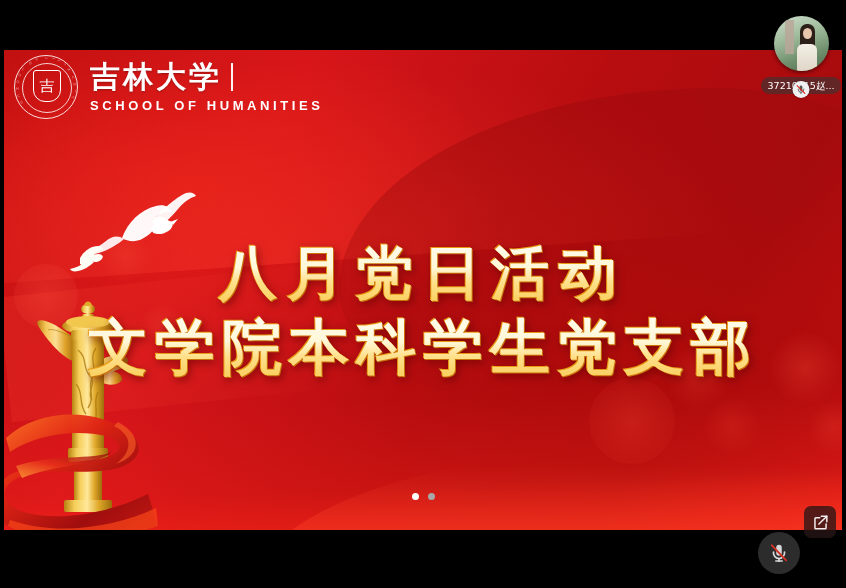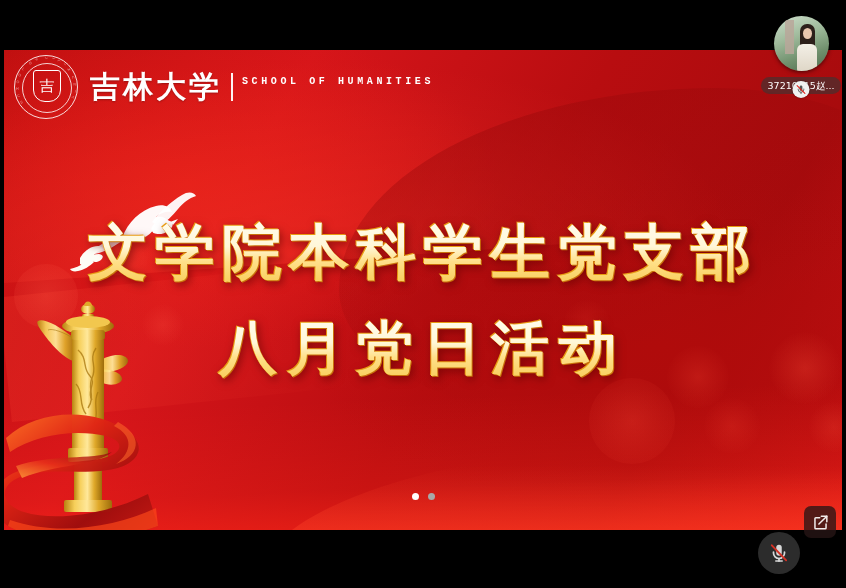--- a/index.html
+++ b/index.html
@@ -130,21 +130,21 @@
   #seal .ring-text span {
     position: absolute;
     left: 50%;
     top: 50%;
     transform-origin: 0 0;
     white-space: nowrap;
   }
 
   #wordmark {
     display: flex;
-    flex-direction: row;
+    flex-direction: column;
     justify-content: center;
   }
   #wordmark-cn {
     display: flex;
     align-items: center;
     color: #ffffff;
     font-size: 30px;
     font-weight: bold;
     letter-spacing: 3px;
     line-height: 1.05;
@@ -155,24 +155,24 @@
     display: inline-block;
     width: 2px;
     height: 28px;
     background: #ffffff;
     margin: 0 9px;
     opacity: 0.95;
   }
   #wordmark-en {
     margin-top: 5px;
     color: #ffffff;
-    font-size: 10px;
+    font-size: 13px;
     font-weight: bold;
     letter-spacing: 3.6px;
-    font-family: Liberation Mono, monospace;
+    font-family: Liberation Sans, sans-serif;
   }
 
   
   #doves { position: absolute; left: 62px; top: 130px; width: 135px; height: 105px; }
 
   
   #huabiao { position: absolute; left: -6px; bottom: -8px; width: 195px; height: 250px; }
 
   
   #title-block {
@@ -452,22 +452,22 @@
       <rect x="76" y="174" width="28" height="38" fill="url(#goldG)"></rect>
       <rect x="66" y="212" width="48" height="12" rx="2" fill="url(#goldG)"></rect>
 
       <path d="M8 150 C40 120 96 120 128 142 C152 158 140 178 110 182 C76 187 40 178 16 192 C0 202 6 218 26 224 C58 234 110 226 150 206 L160 238 C112 256 44 258 10 238 C-12 224 -10 196 18 184 C46 172 92 176 112 168 C126 162 124 152 108 148 C78 141 38 146 12 164 Z" fill="url(#ribbonG)" opacity="0.97"></path>
       <path d="M18 178 C52 166 96 172 114 164 C98 178 58 176 24 190 Z" fill="url(#ribbonG2)" opacity="0.8"></path>
       <path d="M12 232 C58 248 116 240 158 220 L160 238 C112 256 44 258 10 238 Z" fill="#ff4a1a" opacity="0.65"></path>
       <path d="M120 134 C146 148 142 168 118 176 C134 164 136 148 116 138 Z" fill="#ff6a2a" opacity="0.55"></path>
     </svg>
 
     <div id="title-block">
+      <div id="title-line-2" class="title-line">八月党日活动</div>
       <div id="title-line-1" class="title-line">文学院本科学生党支部</div>
-      <div id="title-line-2" class="title-line">八月党日活动</div>
     </div>
 
     <div id="slide-dots">
       <div class="dot active"></div>
       <div class="dot"></div>
     </div>
   </div>
 
   <div class="letterbox" style="left:0; top:0; width:846px; height:50px;"></div>
   <div class="letterbox" style="left:0; top:530px; width:846px; height:58px;"></div>

